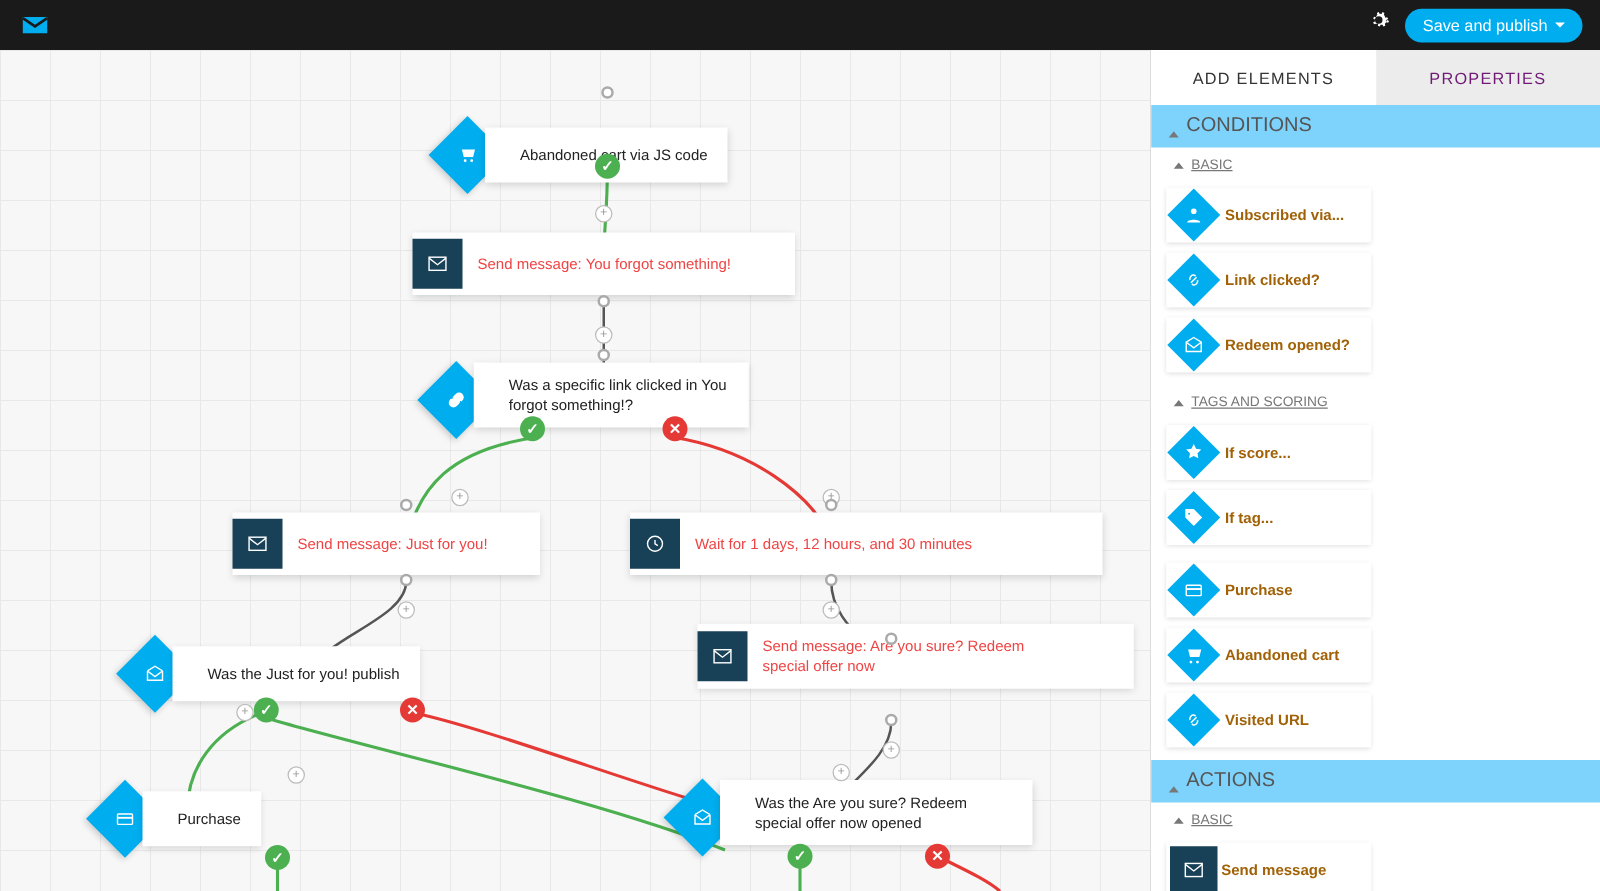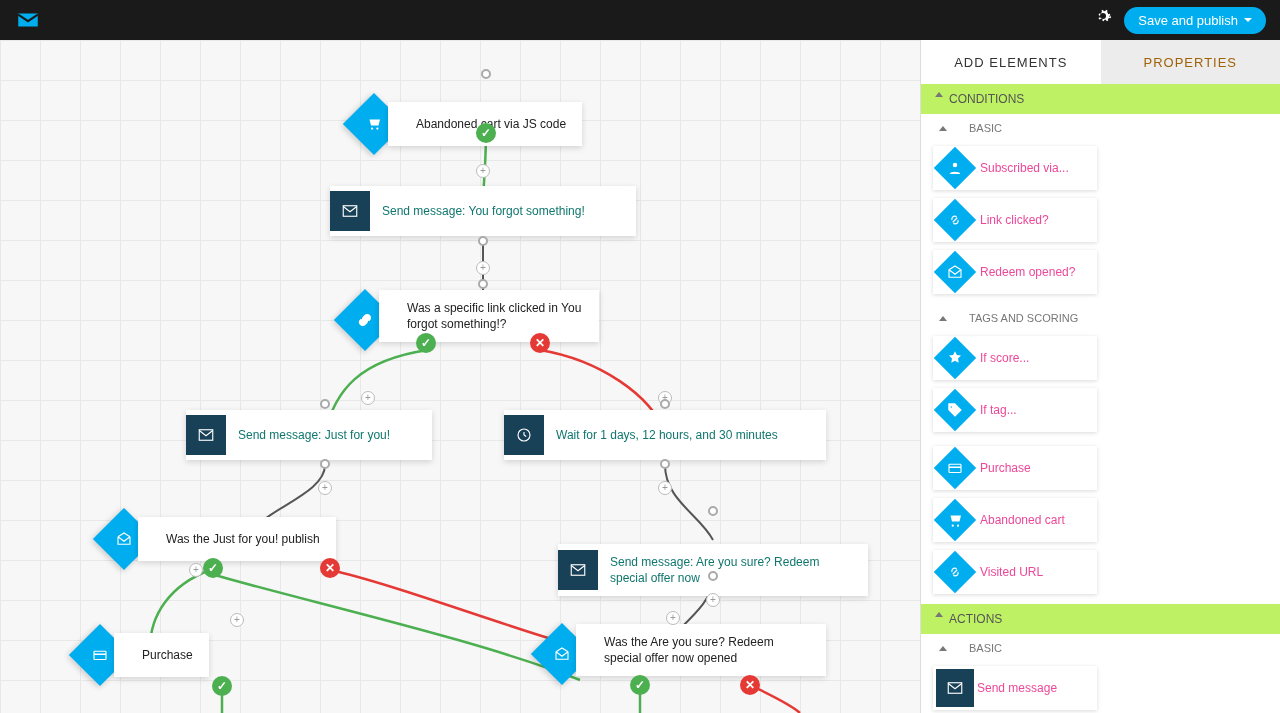--- a/index.html
+++ b/index.html
@@ -14,49 +14,49 @@
 .save-btn { background: #00aeef; color: #fff; border: none; border-radius: 14px; padding: 6px 14px; font-size: 13px; cursor: pointer; display: flex; align-items: center; gap: 6px; }
 .save-btn .caret { width: 0; height: 0; border-left: 4px solid transparent; border-right: 4px solid transparent; border-top: 4px solid #fff; }
 
 
 .canvas { position: absolute; top: 40px; left: 0; right: 360px; bottom: 0; background: #f7f7f7;
   background-image: linear-gradient(#e8e8e8 1px, transparent 1px), linear-gradient(90deg, #e8e8e8 1px, transparent 1px);
   background-size: 40px 40px; overflow: hidden; }
 svg.wires { position: absolute; inset: 0; width: 100%; height: 100%; pointer-events: none; }
 
 .node { position: absolute; background: #fff; box-shadow: 0 2px 6px rgba(0,0,0,0.15); display: flex; align-items: center; min-height: 50px; }
-.node .label { padding: 10px 16px 10px 12px; font-size: 12px; color: #0f766e; line-height: 1.35; max-width: 260px; }
+.node .label { padding: 10px 16px 10px 12px; font-size: 12px; color: #ef4444; line-height: 1.35; max-width: 260px; }
 .cond-card { position: absolute; background: #fff; box-shadow: 0 2px 6px rgba(0,0,0,0.15); display: flex; align-items: center; min-height: 44px; padding: 10px 16px 10px 28px; font-size: 12px; color: #222; max-width: 260px; line-height: 1.35; }
 .diamond { position: absolute; width: 44px; height: 44px; background: #00aeef; transform: rotate(45deg); display: flex; align-items: center; justify-content: center; box-shadow: 0 2px 6px rgba(0,0,0,0.2); }
 .diamond .di-icon { transform: rotate(-45deg); color: #fff; width: 20px; height: 20px; display:flex; align-items:center; justify-content:center; }
 
 .action-icon { width: 40px; height: 40px; background: #184057; display: flex; align-items: center; justify-content: center; color: #fff; }
 
 
 .dot { position: absolute; width: 10px; height: 10px; border: 2px solid #aaa; background: #fff; border-radius: 50%; transform: translate(-50%,-50%); }
 .plus { position: absolute; width: 14px; height: 14px; border: 1px solid #bbb; background: #fff; border-radius: 50%; transform: translate(-50%,-50%); font-size: 10px; color: #999; display:flex; align-items:center; justify-content:center; line-height:1; }
 .badge { position: absolute; width: 20px; height: 20px; border-radius: 50%; display:flex; align-items:center; justify-content:center; color:#fff; font-size:12px; font-weight:bold; transform: translate(-50%,-50%); }
 .badge.ok { background: #4caf50; }
 .badge.no { background: #e53935; }
 
 
 .panel { position: absolute; top: 40px; right: 0; width: 360px; bottom: 0; background: #fff; border-left: 1px solid #ddd; overflow-y: auto; }
 .tabs { display: flex; height: 44px; }
 .tab { flex: 1; display: flex; align-items: center; justify-content: center; font-size: 13px; letter-spacing: 1px; color: #333; background: #fff; cursor: pointer; }
-.tab.inactive { background: #ececec; color: #a16207; }
-.section-hdr { background: #bef264; padding: 8px 14px; font-size: 12px; color: #555; display: flex; align-items: flex-start; gap: 6px; }
+.tab.inactive { background: #ececec; color: #701a75; }
+.section-hdr { background: #7dd3fc; padding: 8px 14px; font-size: 16px; color: #555; display: flex; align-items: flex-end; gap: 6px; }
 .section-hdr .chev, .sub-hdr .chev { width:0; height:0; border-left:4px solid transparent; border-right:4px solid transparent; border-bottom:5px solid #777; }
-.sub-hdr { padding: 8px 18px; font-size: 11px; color: #777; display:flex; align-items:center; gap:22px; }
+.sub-hdr { padding: 8px 18px; font-size: 11px; color: #777; display:flex; align-items:center; gap:6px;text-decoration:underline; }
 .items { display: flex; flex-wrap: wrap; padding: 4px 12px 10px; gap: 8px; }
 .pitem { width: 164px; height: 44px; background: #fff; box-shadow: 0 1px 4px rgba(0,0,0,0.15); display: flex; align-items: center; cursor: grab; }
 .pitem .picon { width: 38px; height: 38px; margin: 3px; display:flex; align-items:center; justify-content:center; color:#fff; }
 .pitem.cond .picon { background:#00aeef; transform: rotate(45deg); width:30px; height:30px; margin:7px 10px 7px 7px; }
 .pitem.cond .picon > span { transform: rotate(-45deg); display:flex; }
 .pitem.act .picon { background:#184057; }
-.pitem .ptxt { font-size: 12px; color:#ec4899; padding-right:8px; line-height:1.25; }
+.pitem .ptxt { font-size: 12px; color:#a16207; padding-right:8px; line-height:1.25;font-weight:bold; }
 
 
 .sv { width: 18px; height: 18px; }
 </style>
 </head>
 <body>
 
 <div class="topbar">
   <div class="topbar-left">
     <div class="logo">
@@ -158,21 +158,21 @@
           <path d="M3 6l9 7 9-7" fill="none" stroke="#fff" stroke-width="1.5"></path>
         </svg>
       </div>
     <div class="label">Send message: Just for you!</div>
   </div>
   <div class="plus" style="left:368px; top:358px;">+</div>
   <div class="dot" style="left:325px; top:364px;"></div>
   <div class="dot" style="left:325px; top:424px;"></div>
   <div class="plus" style="left:325px; top:448px;">+</div>
 
-  <div class="node" style="left:504px; top:370px; width:322px;">
+  <div class="node" style="left:504px; top:370px; width:378px;">
     <div class="action-icon">
         <svg class="sv" viewBox="0 0 24 24">
           <circle cx="12" cy="12" r="8" fill="none" stroke="#fff" stroke-width="1.5"></circle>
           <path d="M12 8v4l3 2" fill="none" stroke="#fff" stroke-width="1.5"></path>
         </svg>
       </div>
     <div class="label">Wait for 1 days, 12 hours, and 30 minutes</div>
   </div>
   <div class="plus" style="left:665px; top:358px;">+</div>
   <div class="dot" style="left:665px; top:364px;"></div>
@@ -187,21 +187,21 @@
         </svg>
       </div>
   </div>
   <div class="cond-card" style="left:138px; top:477px;">
     <span>Was the Just for you! publish</span>
   </div>
   <div class="plus" style="left:196px; top:530px;">+</div>
   <div class="badge ok" style="left:213px; top:528px;">✓</div>
   <div class="badge no" style="left:330px; top:528px;">✕</div>
 
-  <div class="node" style="left:558px; top:504px; width:310px;">
+  <div class="node" style="left:558px; top:459px; width:349px;">
     <div class="action-icon">
         <svg class="sv" viewBox="0 0 24 24">
           <rect x="3" y="5" width="18" height="14" fill="none" stroke="#fff" stroke-width="1.5"></rect>
           <path d="M3 6l9 7 9-7" fill="none" stroke="#fff" stroke-width="1.5"></path>
         </svg>
       </div>
     <div class="label">Send message: Are you sure? Redeem special offer now</div>
   </div>
   <div class="dot" style="left:713px; top:471px;"></div>
   <div class="dot" style="left:713px; top:536px;"></div>

